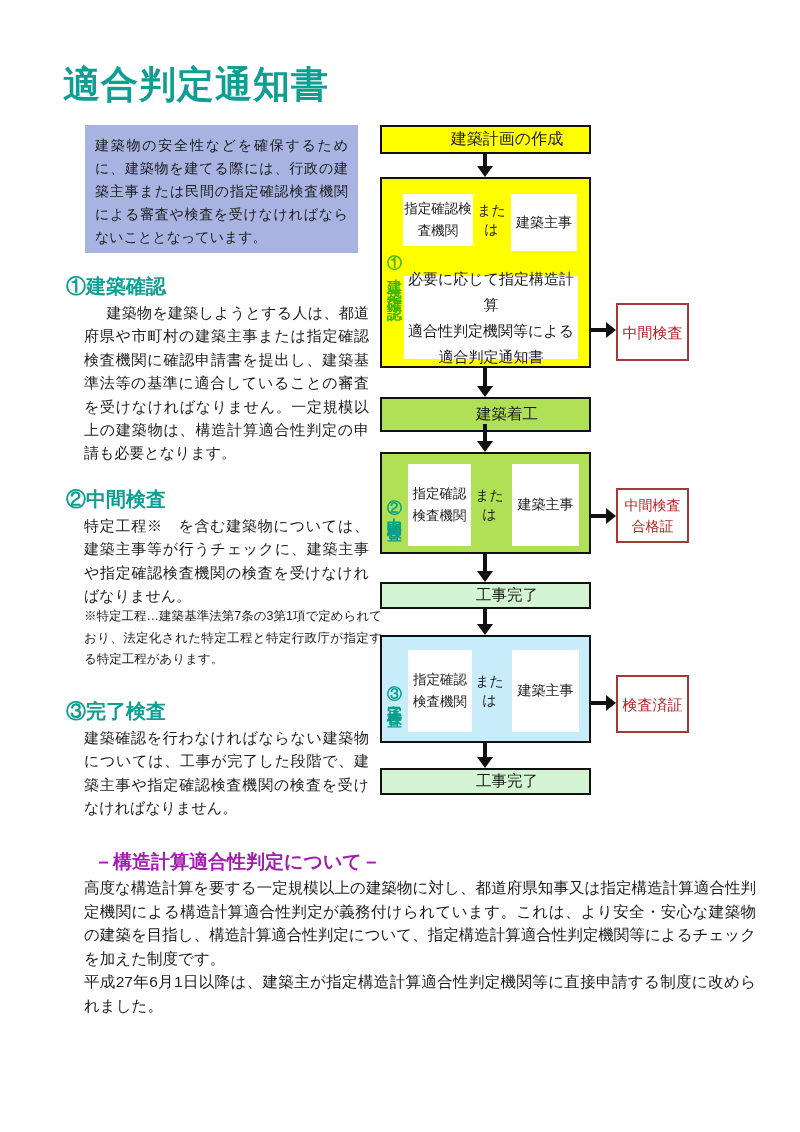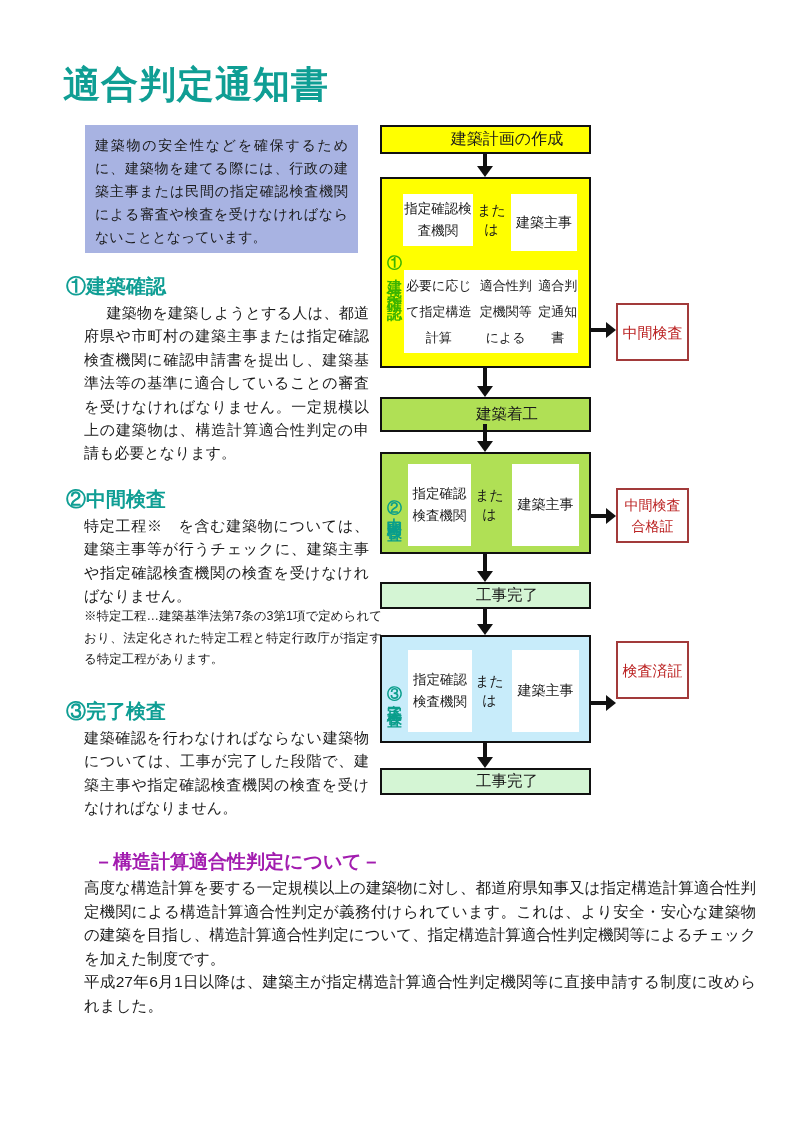--- a/index.html
+++ b/index.html
@@ -38,34 +38,34 @@
   .slabel.green{color:#3cb400;letter-spacing:9px;}
   .slabel.teal{color:#0a9e8c;letter-spacing:3px;}
 
   .wbox{position:absolute;background:#ffffff;display:flex;align-items:center;justify-content:center;
         text-align:center;box-sizing:border-box;}
   .conn{position:absolute;display:flex;align-items:center;justify-content:center;text-align:center;
         font-size:14px;line-height:1.35;}
   .s1-b1{left:21px;top:15px;width:70px;height:52px;font-size:13.5px;line-height:1.6;}
   .s1-cn{left:94px;top:15px;width:31px;height:52px;}
   .s1-b2{left:129px;top:15px;width:66px;height:57px;font-size:14px;}
-  .s1-note{left:22px;top:91px;width:174px;height:83px;font-size:13px;line-height:26px;}
+  .s1-note{left:22px;top:97px;width:174px;height:83px;flex-direction:column;font-size:15px;line-height:26px;}
   .s2-b1{left:26px;top:10px;width:63px;height:82px;font-size:13.5px;line-height:1.6;}
   .s2-cn{left:92px;top:10px;width:31px;height:82px;}
   .s2-b2{left:130px;top:10px;width:67px;height:82px;font-size:14px;}
   .s3-b1{left:26px;top:13px;width:64px;height:82px;font-size:13.5px;line-height:1.6;}
   .s3-cn{left:92px;top:13px;width:31px;height:82px;}
   .s3-b2{left:130px;top:13px;width:67px;height:82px;font-size:14px;}
 
   .out{position:absolute;box-sizing:border-box;border:2px solid #a23a3a;background:#fff;color:#bb2222;
        display:flex;flex-direction:column;align-items:center;justify-content:center;text-align:center;
        font-size:15px;line-height:21px;}
   .out1{left:616px;top:303px;width:73px;height:58px;}
   .out2{left:616px;top:488px;width:73px;height:55px;font-size:14px;}
-  .out3{left:616px;top:641px;width:73px;height:58px;}
+  .out3{left:616px;top:675px;width:73px;height:58px;}
 
   .arrow-v{position:absolute;left:477px;width:16px;}
   .arrow-v .stem{position:absolute;left:6px;top:0;width:4px;height:calc(100% - 11px);background:#111;}
   .arrow-v .head{position:absolute;bottom:0;left:0;width:0;height:0;
                  border-left:8px solid transparent;border-right:8px solid transparent;border-top:11px solid #111;}
   .av1{top:154px;height:23px;} .av2{top:368px;height:29px;} .av3{top:424px;height:28px;}
   .av4{top:554px;height:28px;} .av5{top:609px;height:26px;} .av6{top:743px;height:25px;}
 
   .arrow-h{position:absolute;left:591px;width:25px;height:16px;}
   .arrow-h .stem{position:absolute;top:6px;left:0;height:4px;width:calc(100% - 10px);background:#111;}

